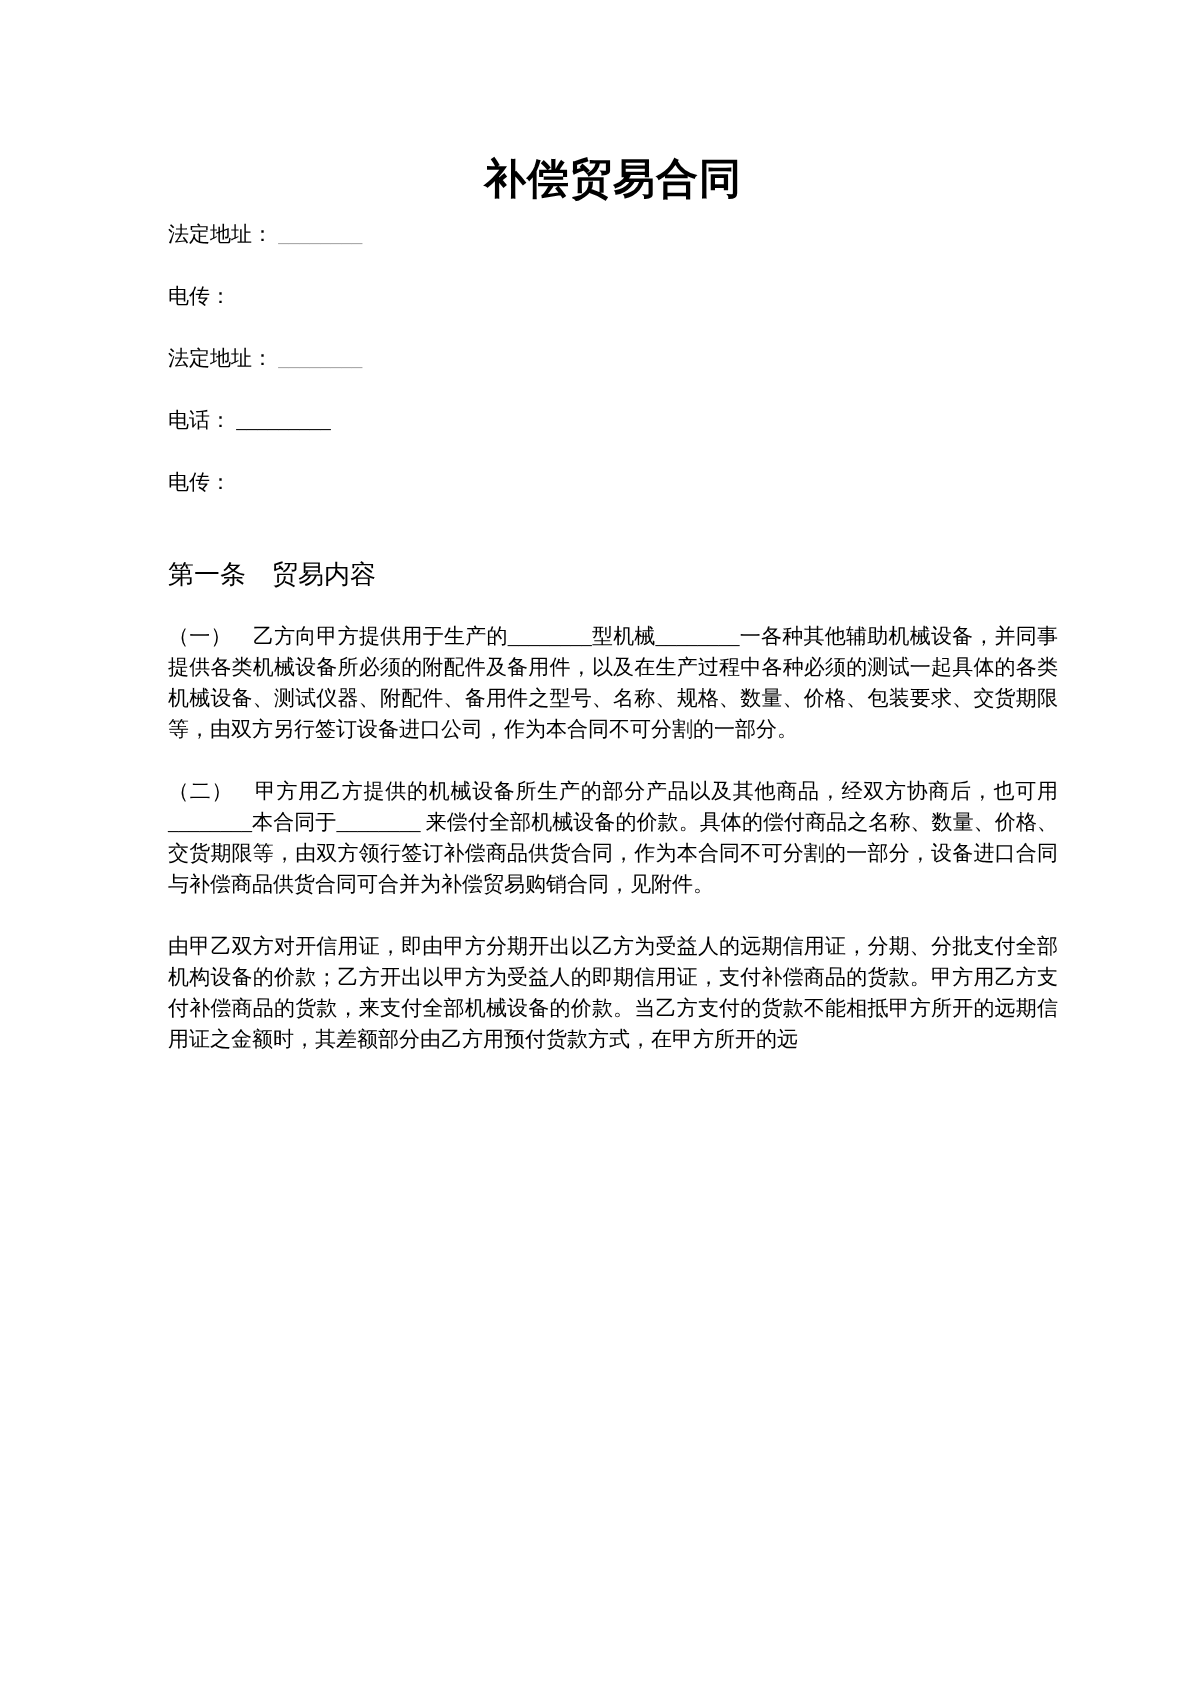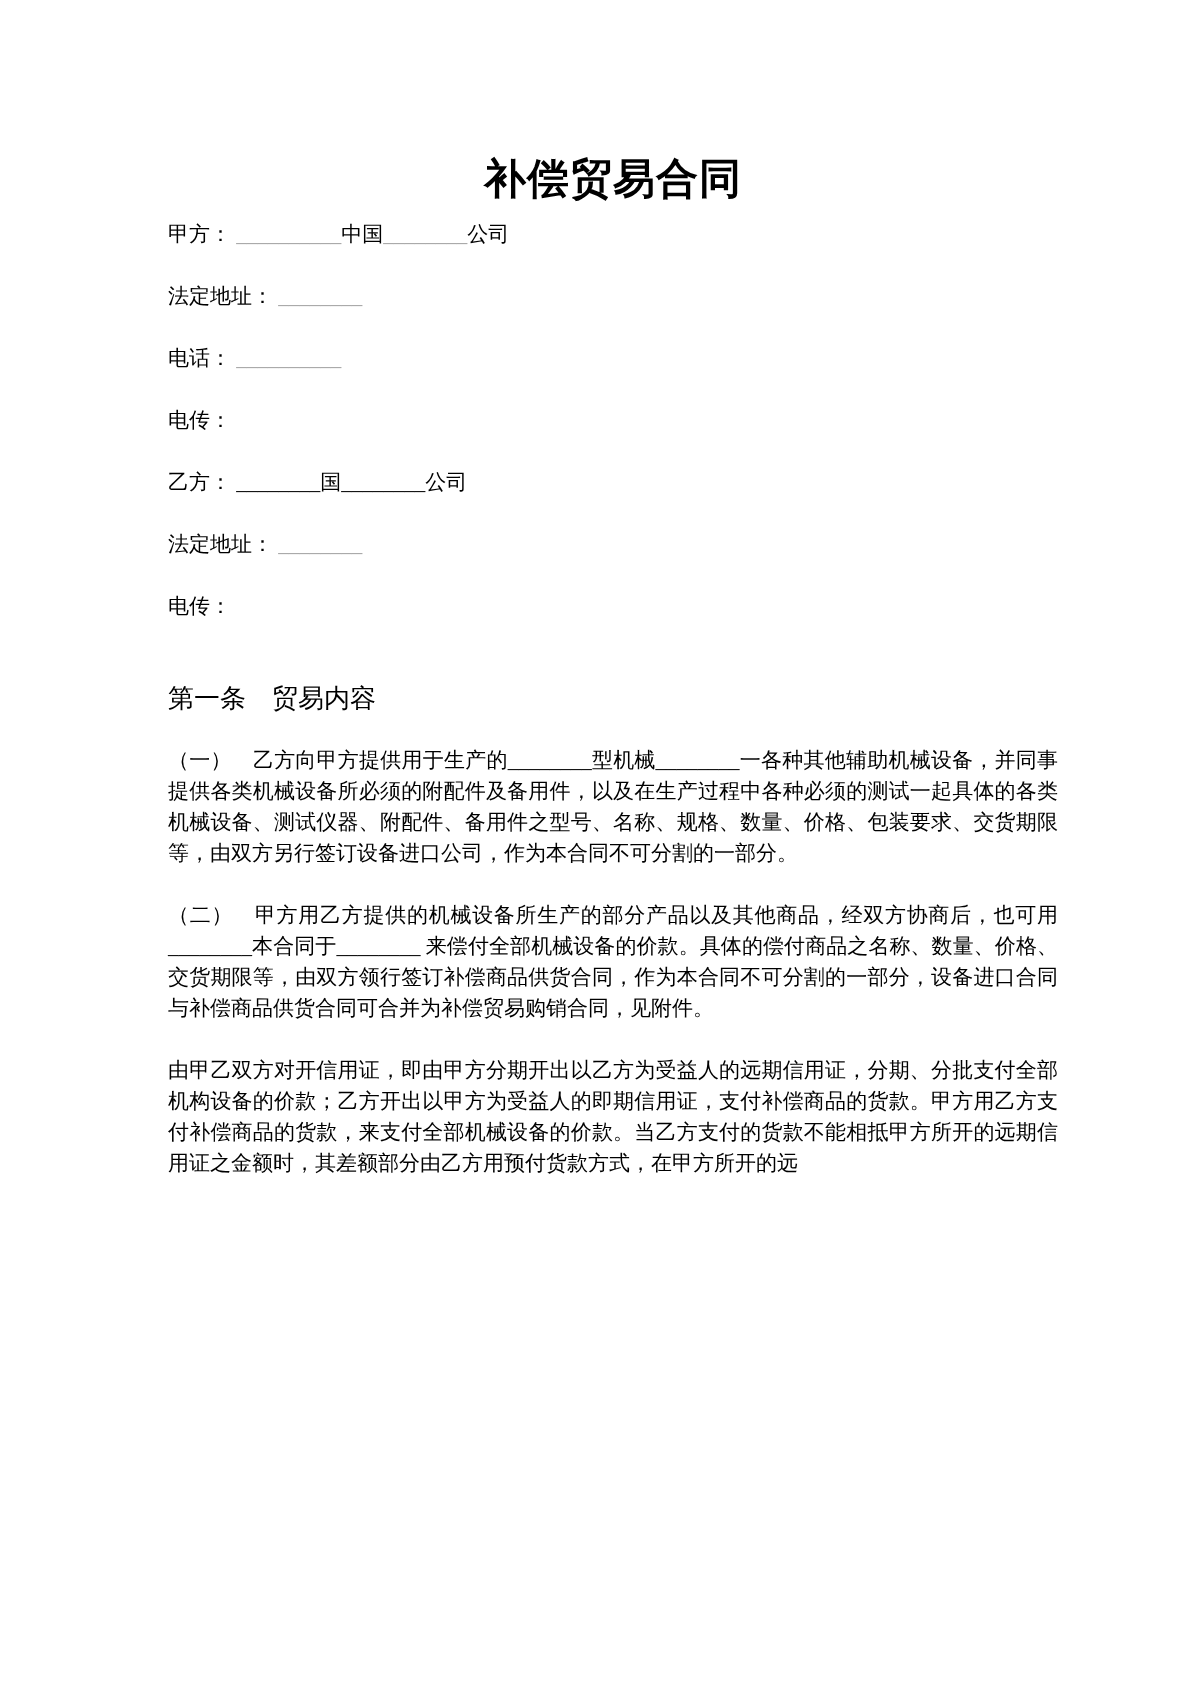--- a/index.html
+++ b/index.html
@@ -52,32 +52,30 @@
 </style>
 </head>
 <body>
 
 <div class="page">
 
   <h1 class="doc-title">补偿贸易合同</h1>
 
 
 
-  <p class="line"><span>甲方： </span><span class="blank-gray">__________</span><span>中国</span><span class="blank-gray">________</span><span>公司</span></p>
 
   <p class="line"><span>法定地址： </span><span class="blank-gray">________</span></p>
 
-  <p class="line"><span>电话： </span><span class="blank-gray">__________</span></p>
 
   <p class="line">电传：</p>
 
-  <p class="line"><span>乙方： </span><span>________</span><span>国</span><span>________</span><span>公司</span></p>
 
   <p class="line"><span>法定地址： </span><span class="blank-gray">________</span></p>
 
+  <p class="line"><span>电话： </span><span>_________</span></p>
 
   <p class="line">电传：</p>
 
 
   <p class="heading">第一条　贸易内容</p>
 
   <p class="para"><span>（一）　乙方向甲方提供用于生产的</span><span>________</span><span>型机械</span><span>________</span><span>一各种其他辅助机械设备，并同事提供各类机械设备所必须的附配件及备用件，以及在生产过程中各种必须的测试一起具体的各类机械设备、测试仪器、附配件、备用件之型号、名称、规格、数量、价格、包装要求、交货期限等，由双方另行签订设备进口公司，作为本合同不可分割的一部分。</span></p>
 
   <p class="para"><span>（二）　甲方用乙方提供的机械设备所生产的部分产品以及其他商品，经双方协商后，也可用</span><span>________</span><span>本合同于</span><span>________</span><span> 来偿付全部机械设备的价款。具体的偿付商品之名称、数量、价格、交货期限等，由双方领行签订补偿商品供货合同，作为本合同不可分割的一部分，设备进口合同与补偿商品供货合同可合并为补偿贸易购销合同，见附件。</span></p>
 

